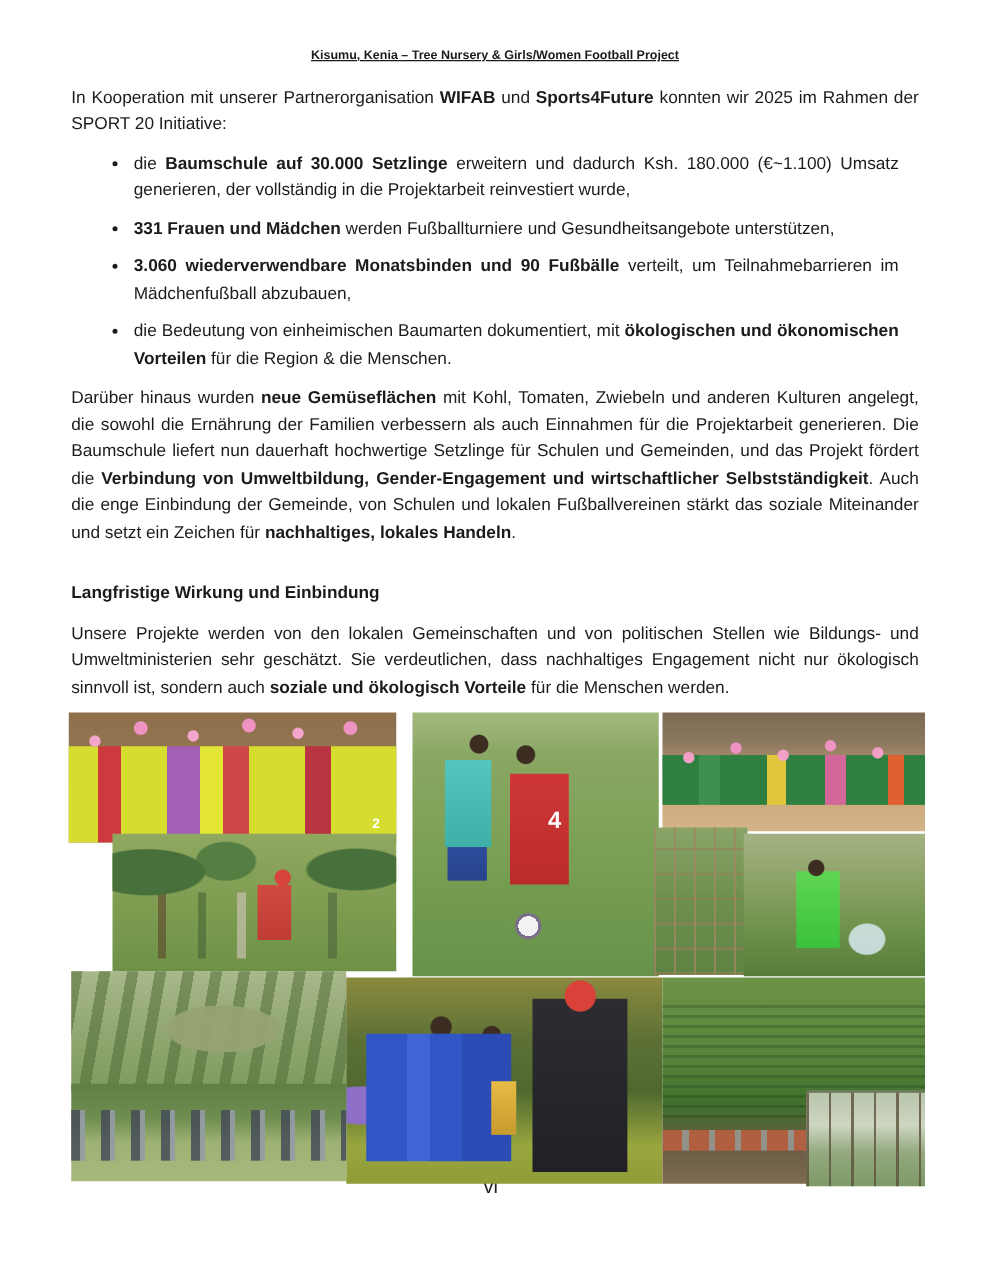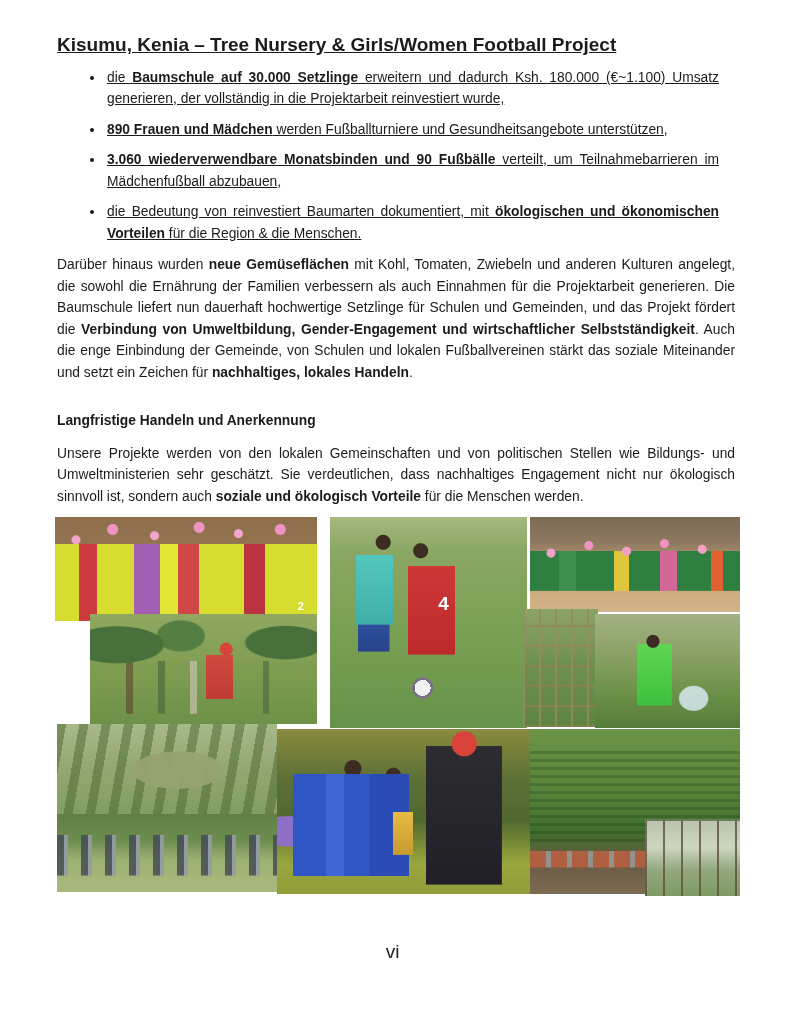--- a/index.html
+++ b/index.html
@@ -11,33 +11,33 @@
     color:#1b1b1b;
     overflow:hidden;
   }
   .content{
     position:absolute;
     left:57px;top:34px;width:678px;
     font-size:13.8px;line-height:21.5px;
     text-align:justify;
   }
   .doc-title{
-    font-size:19px;
+    font-size:10px;
     font-weight:bold;
     text-decoration:underline;
     margin:0 0 11px 0;
-    text-align:left;
+    text-align:center;
   }
   .para{margin:0 0 10px 0;}
   .bullet-list{
     margin:2px 0 10px 0;
     padding:0 0 0 48px;
     list-style:disc outside;
   }
-  .bullet-list li{margin:0 16px 9px 0;padding-left:2px;text-decoration:underline;}
+  .bullet-list li{margin:0 16px 9px 0;padding-left:2px;}
   .bullet-list li:last-child{margin-bottom:0;}
   .section-heading{
     font-weight:bold;
     font-size:13.8px;
     margin:27px 0 11px 0;
     text-align:left;
   }
   
   .collage{
     position:relative;
@@ -145,42 +145,43 @@
       linear-gradient(180deg,#b9c4ad 0%,#cdd6c0 35%,#93a87e 65%,#7e9a66 100%);
   }
   .jersey-number{
     position:absolute;color:#ffffff;font-weight:bold;
     font-family:"Liberation Sans", sans-serif;
   }
   .jersey-number-4{left:55%;top:36%;font-size:19px;}
   .jersey-number-2{right:5%;bottom:3%;font-size:11px;}
   .page-number{
     position:absolute;left:0;right:6px;top:941px;
-    text-align:center;font-size:19px;color:#222222;
+    text-align:center;font-size:16px;color:#222222;
   }
 </style>
 </head>
 <body>
 
 <div class="page">
   <div class="content">
 
     <h1 class="doc-title">Kisumu, Kenia – Tree Nursery &amp; Girls/Women Football Project</h1>
 
+    <p class="para"><span>In Kooperation mit unserer Partnerorganisation </span><span style="font-weight: bold;">WIFAB</span><span> und </span><span style="font-weight: bold;">Sports4Future</span><span> konnten wir 2025 im Rahmen der SPORT 20 Initiative:</span></p>
 
     <ul class="bullet-list">
       <li><span>die </span><span style="font-weight: bold;">Baumschule auf 30.000 Setzlinge</span><span> erweitern und dadurch Ksh. 180.000 (€~1.100) Umsatz generieren, der vollständig in die Projektarbeit reinvestiert wurde,</span></li>
-      <li><span style="font-weight: bold;">890 Frauen und Mädchen</span><span> werden Fußballturniere und Gesundheitsangebote unterstützen,</span></li>
+      <li><span style="font-weight: bold;">331 Frauen und Mädchen</span><span> werden Fußballturniere und Gesundheitsangebote unterstützen,</span></li>
       <li><span style="font-weight: bold;">3.060 wiederverwendbare Monatsbinden und 90 Fußbälle</span><span> verteilt, um Teilnahmebarrieren im Mädchenfußball abzubauen,</span></li>
-      <li><span>die Bedeutung von reinvestiert Baumarten dokumentiert, mit </span><span style="font-weight: bold;">ökologischen und ökonomischen Vorteilen</span><span> für die Region &amp; die Menschen.</span></li>
+      <li><span>die Bedeutung von einheimischen Baumarten dokumentiert, mit </span><span style="font-weight: bold;">ökologischen und ökonomischen Vorteilen</span><span> für die Region &amp; die Menschen.</span></li>
     </ul>
 
     <p class="para"><span>Darüber hinaus wurden </span><span style="font-weight: bold;">neue Gemüseflächen</span><span> mit Kohl, Tomaten, Zwiebeln und anderen Kulturen angelegt, die sowohl die Ernährung der Familien verbessern als auch Einnahmen für die Projektarbeit generieren. Die Baumschule liefert nun dauerhaft hochwertige Setzlinge für Schulen und Gemeinden, und das Projekt fördert die </span><span style="font-weight: bold;">Verbindung von Umweltbildung, Gender-Engagement und wirtschaftlicher Selbstständigkeit</span><span>. Auch die enge Einbindung der Gemeinde, von Schulen und lokalen Fußballvereinen stärkt das soziale Miteinander und setzt ein Zeichen für </span><span style="font-weight: bold;">nachhaltiges, lokales Handeln</span><span>.</span></p>
 
-    <h2 class="section-heading">Langfristige Handeln und Anerkennung</h2>
+    <h2 class="section-heading">Langfristige Wirkung und Einbindung</h2>
 
     <p class="para"><span>Unsere Projekte werden von den lokalen Gemeinschaften und von politischen Stellen wie Bildungs- und Umweltministerien sehr geschätzt. Sie verdeutlichen, dass nachhaltiges Engagement nicht nur ökologisch sinnvoll ist, sondern auch </span><span style="font-weight: bold;">soziale und ökologisch Vorteile</span><span> für die Menschen werden.</span></p>
 
     <div class="collage">
       <div class="ph ph-celebration" title="Girls in neon yellow and red football kits holding pink pad packs in the air">
         <span class="jersey-number jersey-number-2">2</span>
       </div>
       <div class="ph ph-handout" title="Coach in red handing out seedlings to children on a green field"></div>
       <div class="ph ph-football" title="Two girls playing football, one in teal, one in red jersey number 4">
         <span class="jersey-number jersey-number-4">4</span>

